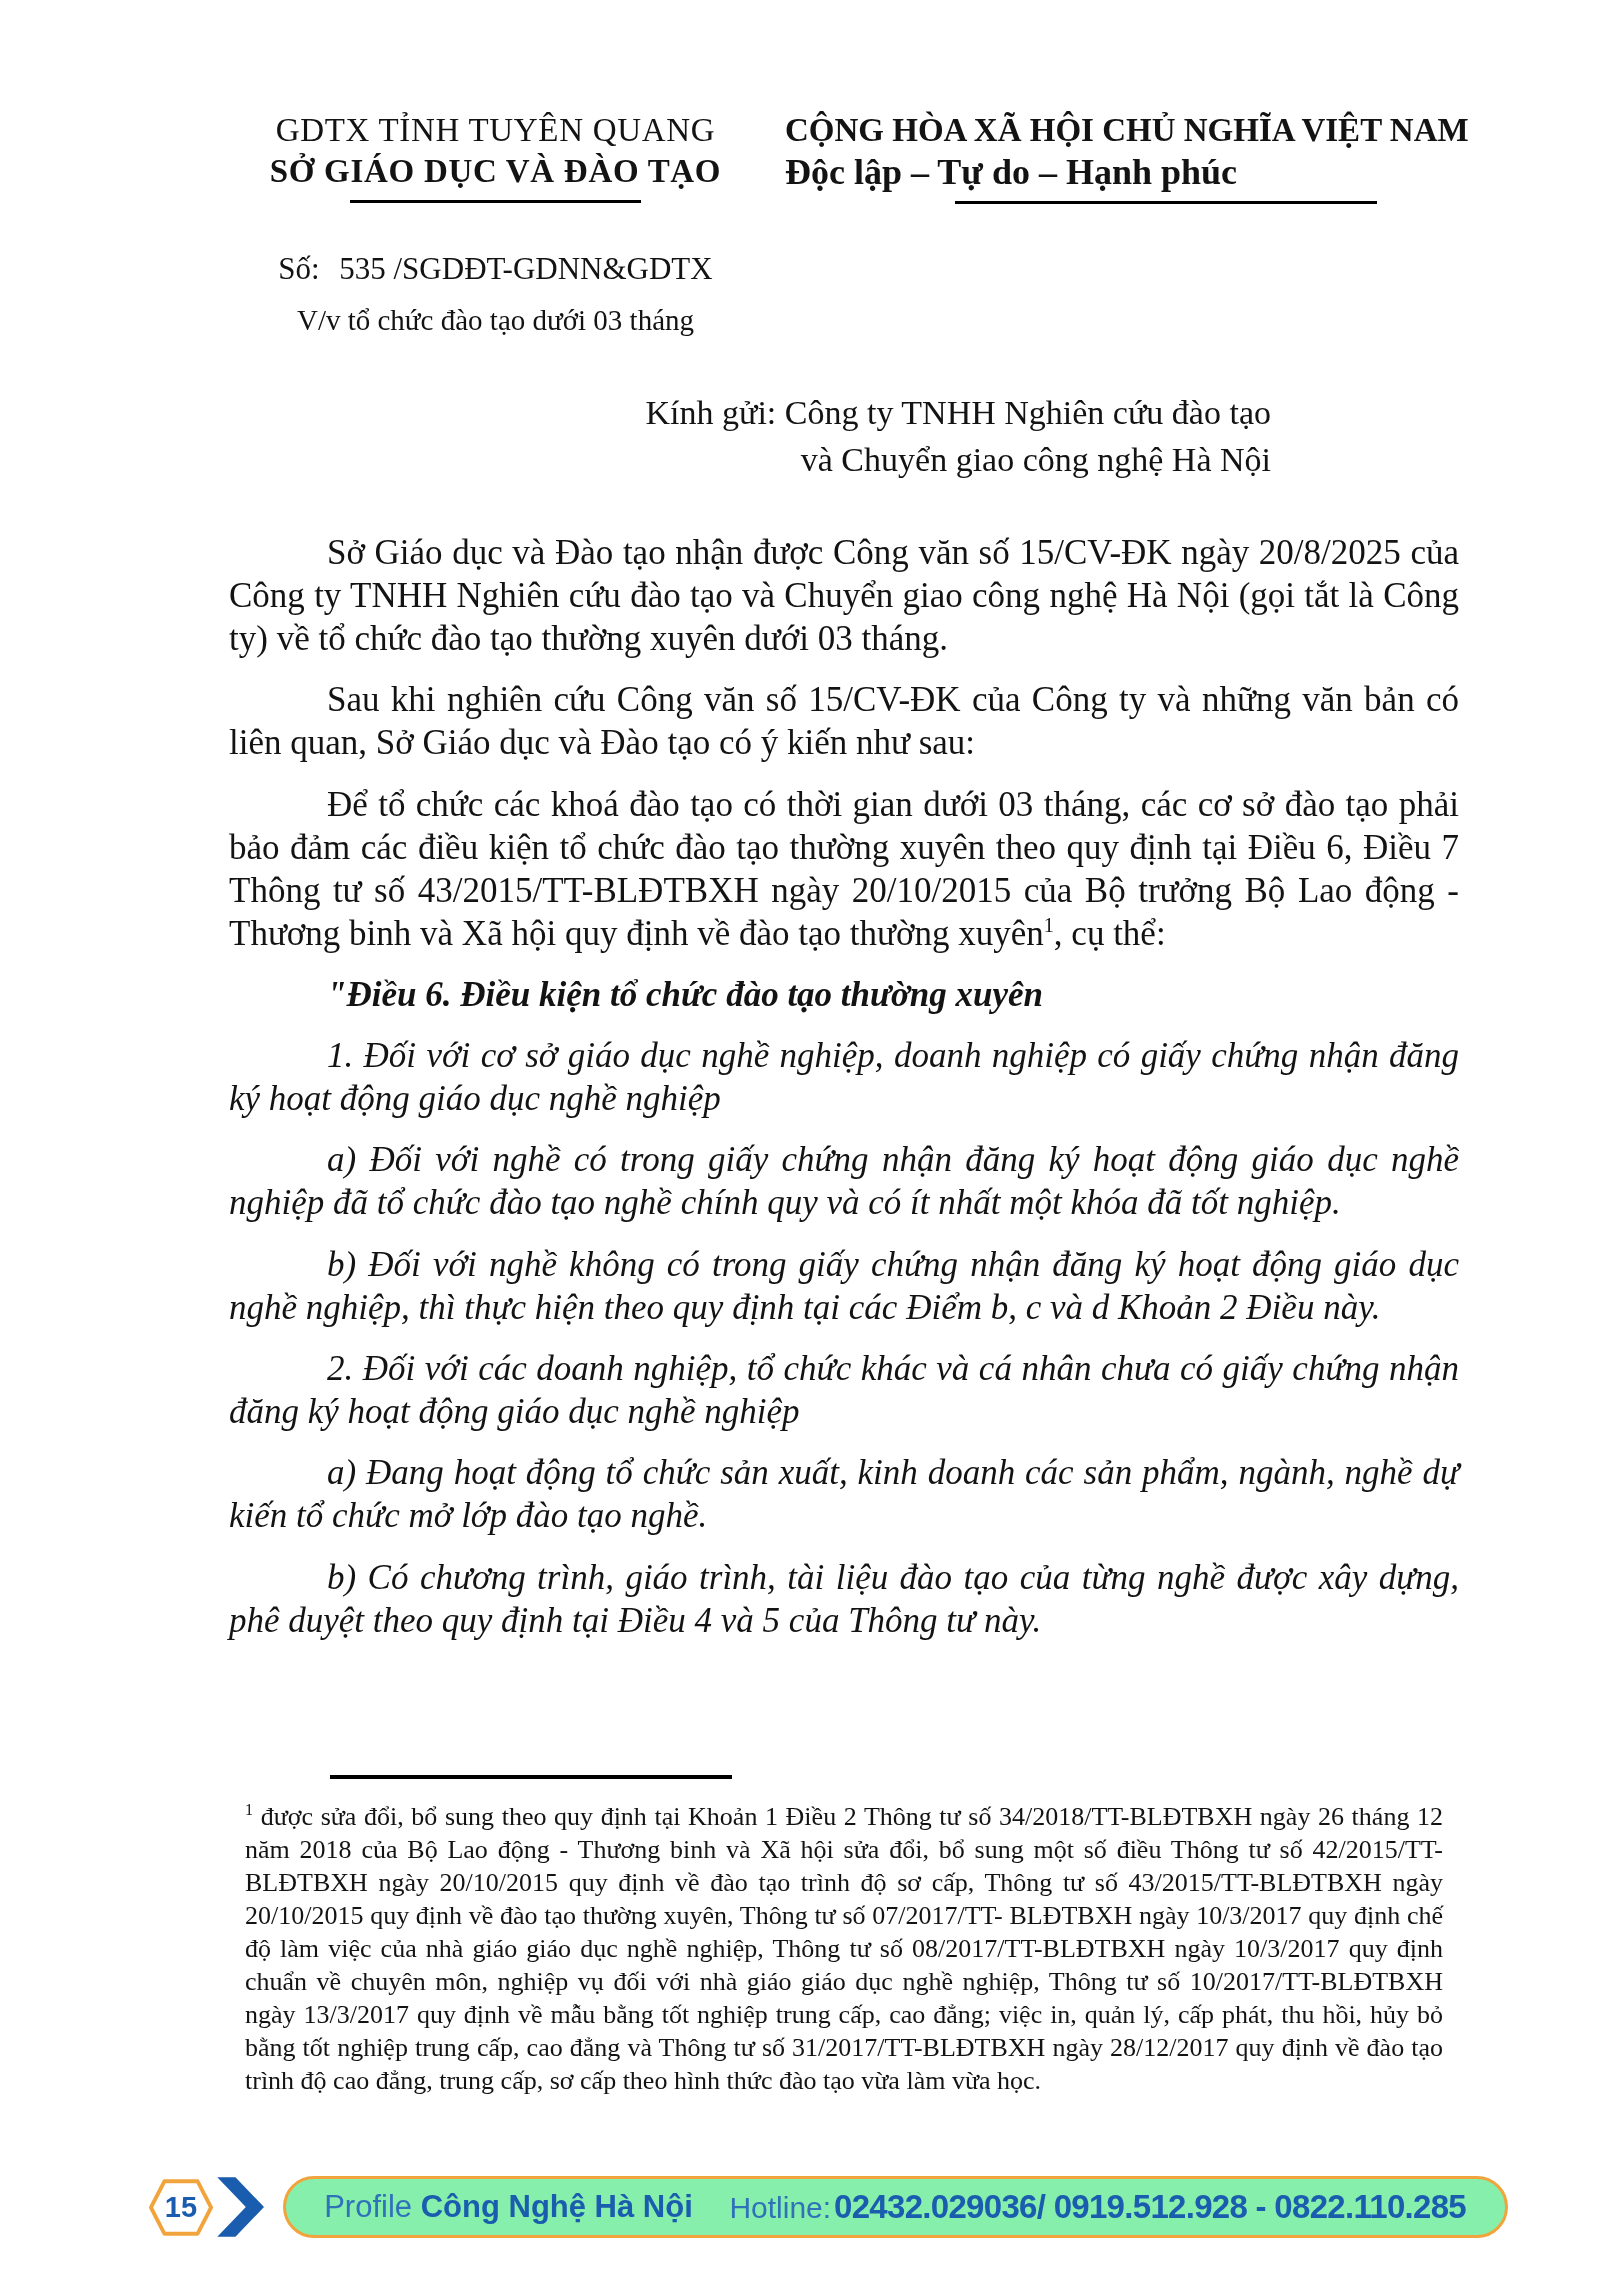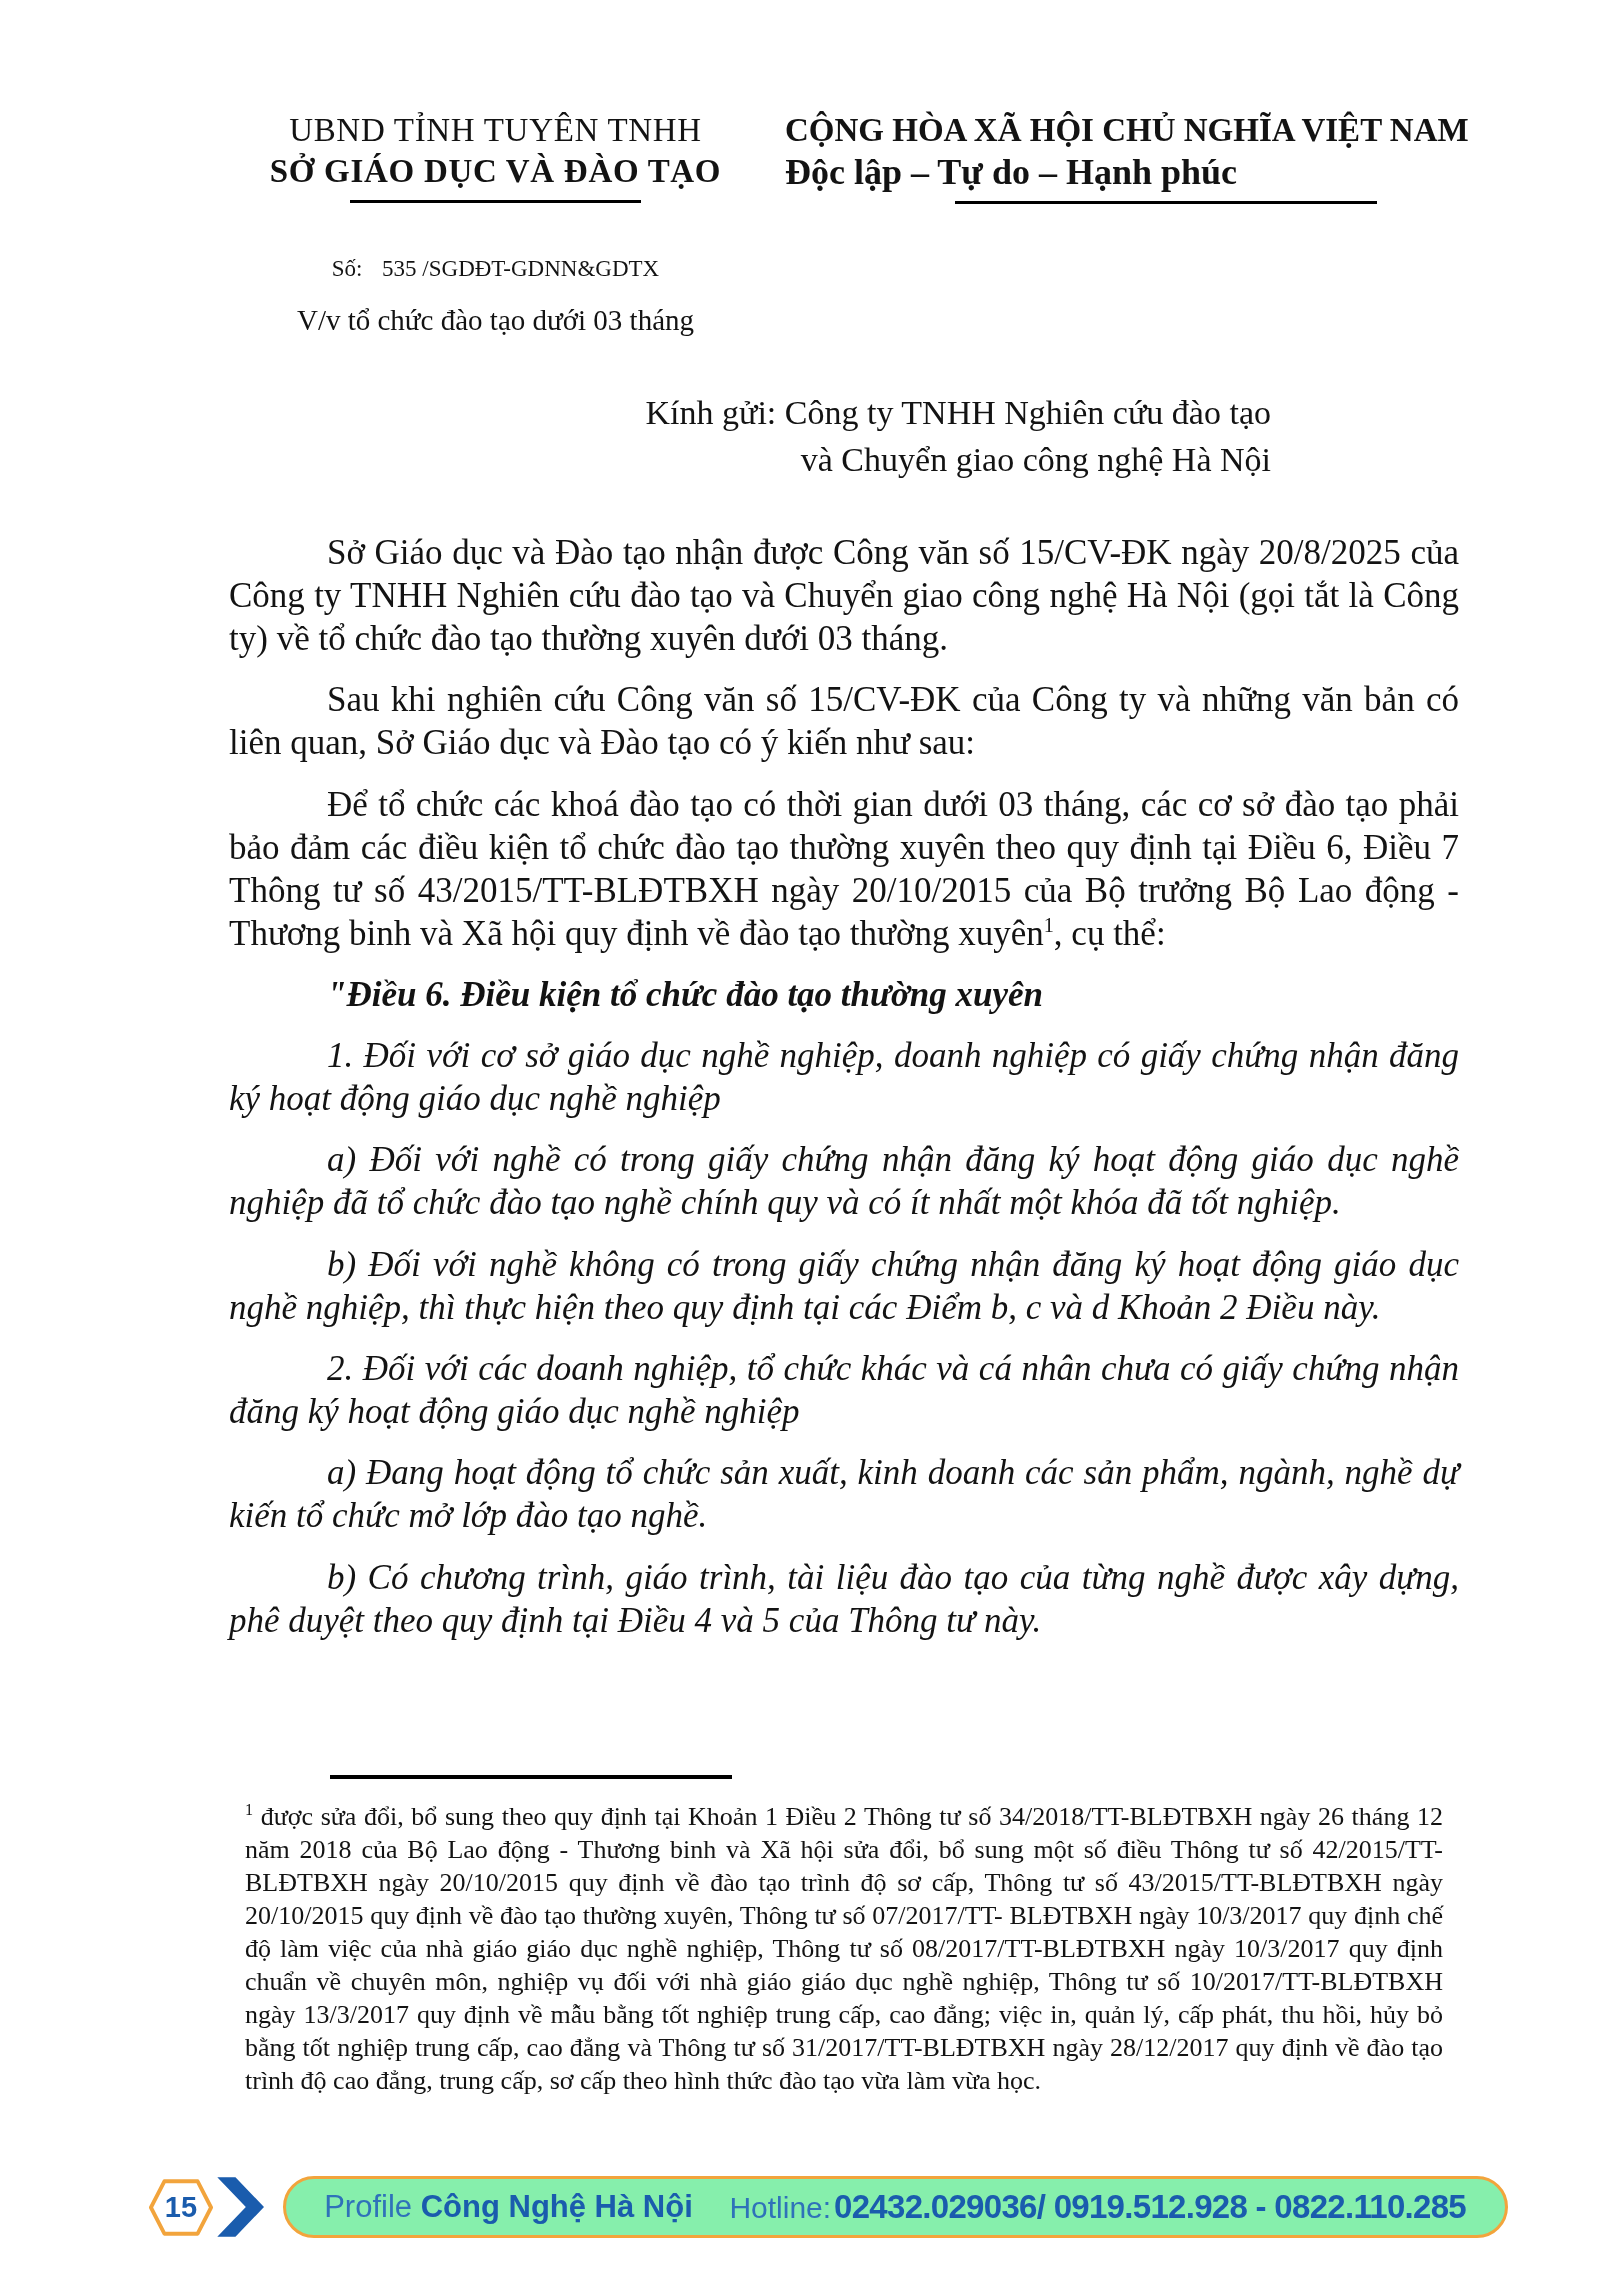--- a/index.html
+++ b/index.html
@@ -13,21 +13,21 @@
   }
   
   .header{position:absolute;top:110px;left:0;right:0;height:275px;}
   .header-left{position:absolute;left:196px;width:599px;text-align:center;}
   .header-right{position:absolute;left:785px;width:762px;}
   .org-parent{font-size:33px;line-height:41px;letter-spacing:0.7px;}
   .org-name{font-size:33px;line-height:41px;font-weight:bold;letter-spacing:0.7px;}
   .rule{height:3.3px;background:#000;margin:7.9px auto 0;}
   .rule-left{width:291px;}
   .rule-right{width:422px;}
-  .doc-number{margin-top:47px;font-size:23px;line-height:38px;white-space:nowrap;}
+  .doc-number{margin-top:47px;font-size:31px;line-height:38px;white-space:nowrap;}
   .doc-number .gap{display:inline-block;width:19.6px;}
   .subject{margin-top:14.4px;font-size:29px;line-height:35px;}
   .motto-1{font-size:33px;line-height:41px;font-weight:bold;white-space:nowrap;}
   .motto-2{font-size:36px;line-height:42px;font-weight:bold;}
   .dateline{margin-top:43px;font-size:33px;line-height:39px;font-style:italic;white-space:nowrap;}
   .dateline .day{
     display:inline-block;margin:0 26px 0 14.4px;
     transform:translateY(-3.3px);font-size:0.94em;
   }
   
@@ -80,21 +80,21 @@
   .hotline-label{font-size:30px;color:var(--label-blue,#2f72b9);}
   .hotline-numbers{font-size:33px;font-weight:bold;color:var(--brand-blue,#1a5cad);letter-spacing:-0.7px;}
 </style>
 </head>
 <body>
 
 <div class="page">
 
   <div class="header">
     <div class="header-left">
-      <div class="org-parent">UBND TỈNH TUYÊN TNHH</div>
+      <div class="org-parent">GDTX TỈNH TUYÊN QUANG</div>
       <div class="org-name">SỞ GIÁO DỤC VÀ ĐÀO TẠO</div>
       <div class="rule rule-left"></div>
       <div class="doc-number"><span>Số:</span><span class="gap"></span><span>535 /SGDĐT-GDNN&amp;GDTX</span></div>
       <div class="subject">V/v tổ chức đào tạo dưới 03 tháng</div>
     </div>
     <div class="header-right">
       <div class="motto-1">CỘNG HÒA XÃ HỘI CHỦ NGHĨA VIỆT NAM</div>
       <div class="motto-2">Độc lập – Tự do – Hạnh phúc</div>
       <div class="rule rule-right"></div>
     </div>

